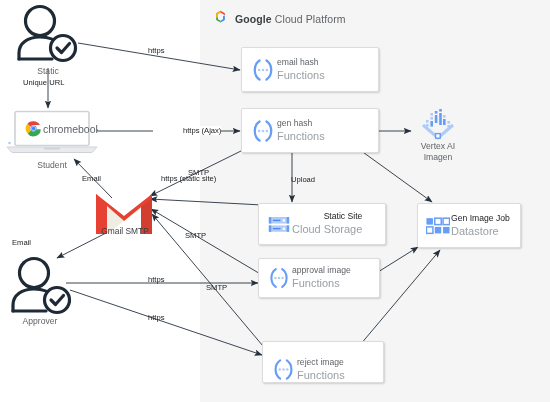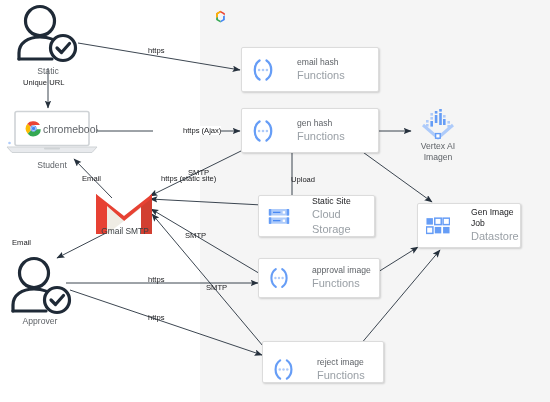--- a/index.html
+++ b/index.html
@@ -15,21 +15,21 @@
   #gcp-header .gtxt b{color:#3c4043;font-weight:bold;}
 
   
   #edges{position:absolute;left:0;top:0;width:550px;height:402px;}
 
   
   .card{position:absolute;background:#fff;border:1px solid #dcdcdc;border-radius:2px;
         box-shadow:1px 1px 2px rgba(0,0,0,.16);display:flex;align-items:center;
         padding:0 8px;box-sizing:border-box;}
   .card .ico{flex:0 0 auto;display:flex;align-items:center;justify-content:center;}
-  .card .txt{margin-left:21px;line-height:1.28;}
+  .card .txt{margin-left:1px;line-height:1.28;}
   .card .t1{font-size:8.6px;color:#5f6368;}
   .card .t1.dark{color:#202124;}
   .card .t2{font-size:11px;color:#9aa0a6;}
 
   
   .lbl{position:absolute;font-size:7.6px;color:#202124;white-space:nowrap;}
   .nlabel{position:absolute;font-size:8.6px;color:#5f6368;white-space:nowrap;text-align:center;}
   .nlabel.dark{color:#3c4043;}
 
   
@@ -46,20 +46,21 @@
 
   <div id="gcp-header">
     <span>
       <svg width="15" height="15" viewBox="0 0 24 24">
         <path d="M12 2.6 18.9 6.6 18.9 9.9 16.1 8.3 16.1 7.8 12 5.4 7.9 7.8 7.9 12.6 5.1 14.2 5.1 6.6Z" fill="#ea4335"></path>
         <path d="M5.1 14.2 5.1 6.6 12 2.6 12 5.4 7.9 7.8 7.9 12.6Z" fill="#fbbc04"></path>
         <path d="M18.9 6.6 18.9 17.4 12 21.4 12 18.6 16.1 16.2 16.1 11.4 18.9 9.9Z" fill="#4285f4"></path>
         <path d="M12 21.4 5.1 17.4 5.1 14.2 7.9 12.6 7.9 16.2 12 18.6Z" fill="#34a853"></path>
       </svg>
     </span>
+    <span class="gtxt"><b>Google</b><span> Cloud Platform</span></span>
   </div>
 
   <svg id="edges">
     <defs>
       <marker id="ah" markerWidth="9" markerHeight="9" refX="7.4" refY="3.2" orient="auto" markerUnits="userSpaceOnUse">
         <path d="M0,0 L8,3.2 L0,6.4 L1.6,3.2 Z" fill="#26313d"></path>
       </marker>
     </defs>
     <g stroke="#26313d" stroke-width="0.9" fill="none" marker-end="url(#ah)">
 
@@ -207,21 +208,21 @@
         <circle cx="15" cy="15" r="1.5" fill="#aecbfa"></circle>
         <circle cx="19.5" cy="15" r="1.5" fill="#aecbfa"></circle>
       </svg>
     </span>
     <span class="txt">
       <div class="t1">reject image</div>
       <div class="t2">Functions</div>
     </span>
   </div>
 
-  <div class="card" style="left:258px;top:195px;width:117px;height:42px;">
+  <div class="card" style="left:258px;top:203px;width:128px;height:42px;text-align:right;">
     <span class="ico">
       <svg width="24" height="24" viewBox="0 0 26 26">
         <rect x="2" y="5.5" width="22" height="7" rx="1" fill="#aecbfa"></rect>
         <rect x="2" y="5.5" width="2.6" height="7" fill="#669df6"></rect>
         <rect x="21.4" y="5.5" width="2.6" height="7" fill="#669df6"></rect>
         <rect x="6.5" y="8.4" width="8" height="1.3" fill="#4285f4"></rect>
         <rect x="17" y="7.8" width="2.6" height="2.6" fill="#fff"></rect>
         <rect x="2" y="14.5" width="22" height="7" rx="1" fill="#aecbfa"></rect>
         <rect x="2" y="14.5" width="2.6" height="7" fill="#669df6"></rect>
         <rect x="21.4" y="14.5" width="2.6" height="7" fill="#669df6"></rect>

